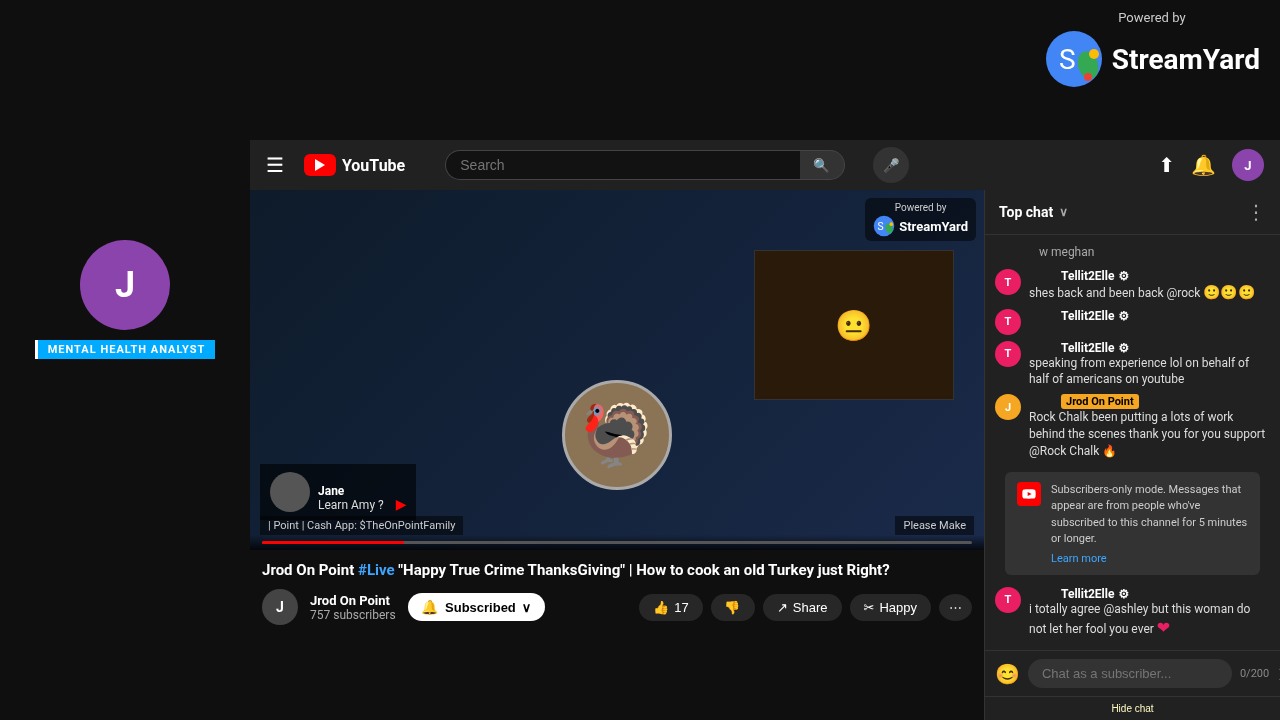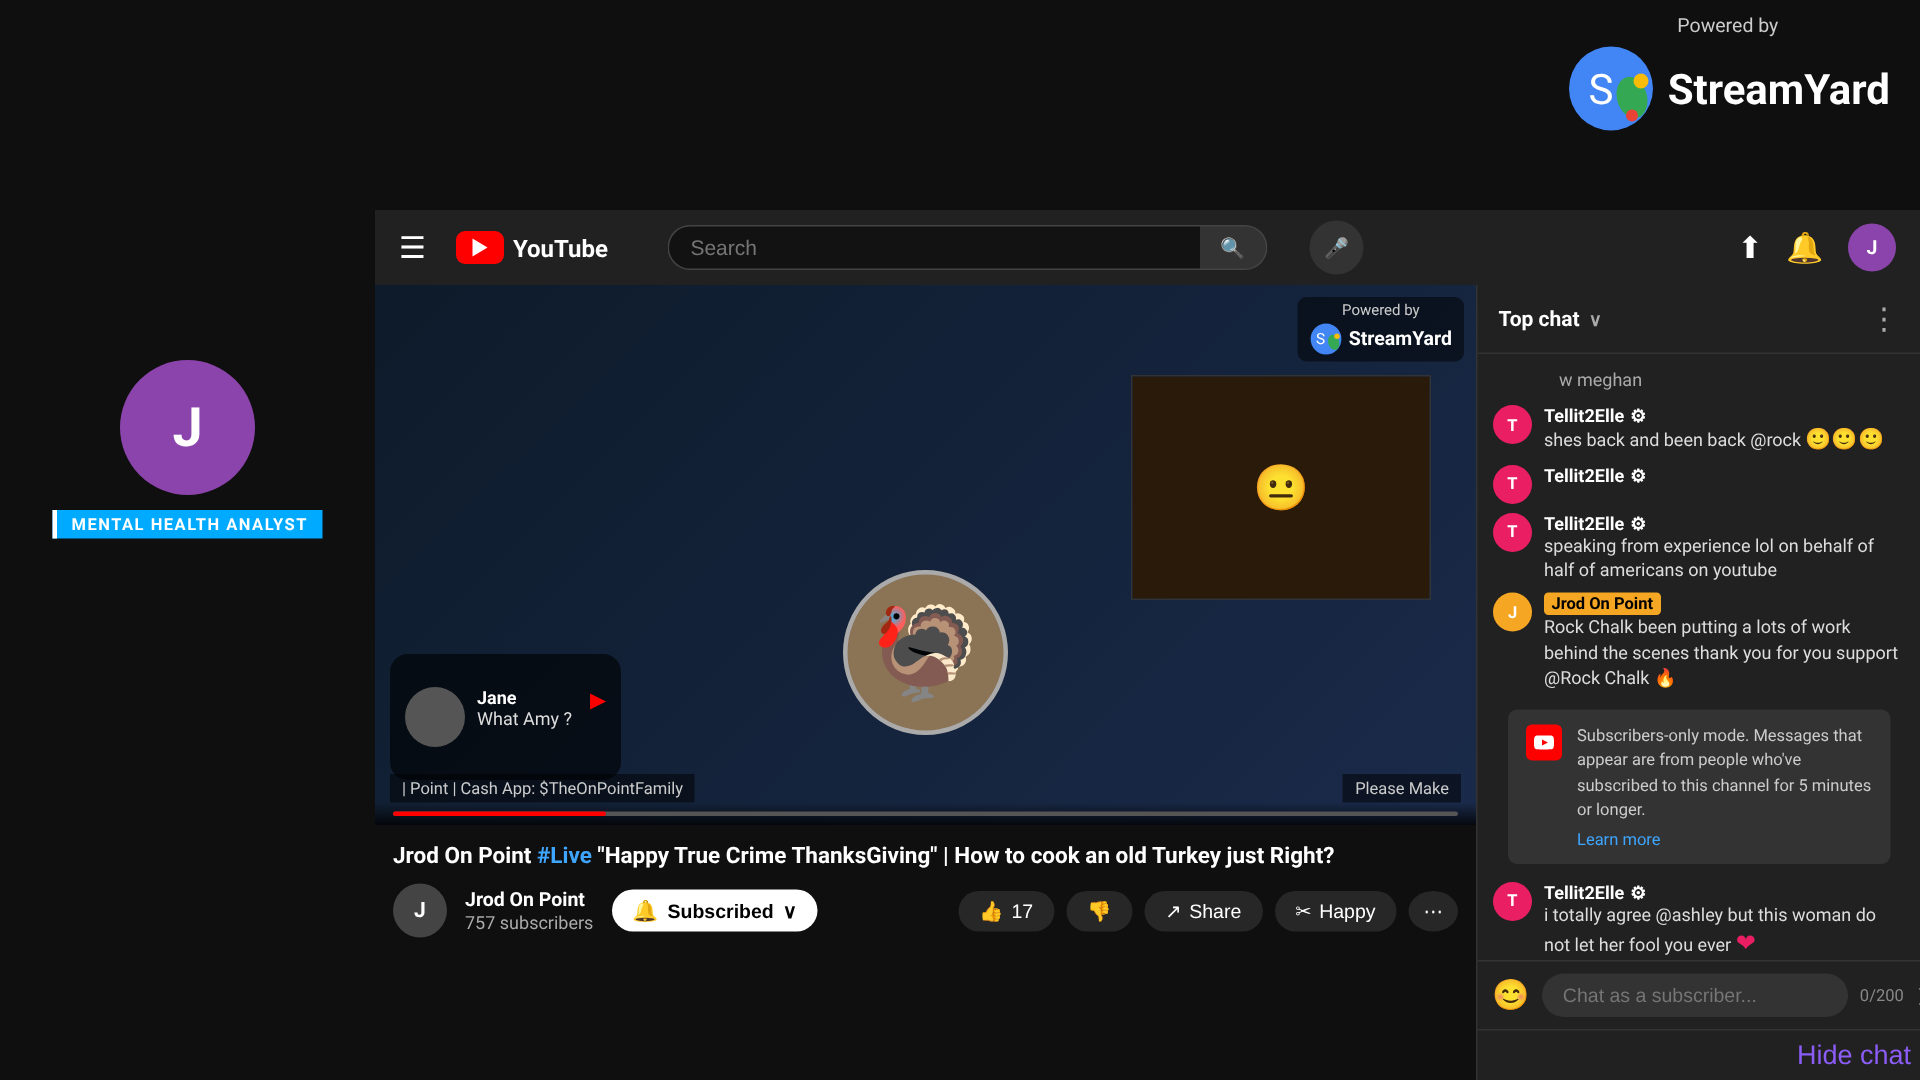--- a/index.html
+++ b/index.html
@@ -298,25 +298,25 @@
       background: red;
       border-radius: 2px;
     }
 
     
     .jane-comment {
       position: absolute;
       bottom: 30px;
       left: 10px;
       display: flex;
-      align-items: flex-start;
+      align-items: flex-end;
       gap: 8px;
       background: rgba(0,0,0,0.6);
-      padding: 22px 10px;
-      border-radius: 12px;
+      padding: 8px 10px;
+      border-radius: 0;
     }
     .jane-avatar {
       width: 40px;
       height: 40px;
       border-radius: 50%;
       overflow: hidden;
       background: #555;
     }
     .jane-text .jane-name {
       font-size: 12px;
@@ -494,20 +494,21 @@
     }
     .chat-msg-content {
       flex: 1;
     }
     .chat-msg-name {
       font-size: 12px;
       font-weight: bold;
       display: flex;
       align-items: center;
       gap: 4px;
+      margin-left: 32px;
     }
     .chat-msg-name .highlight {
       background: #f5a623;
       color: #000;
       padding: 1px 5px;
       border-radius: 3px;
       font-size: 11px;
     }
     .chat-msg-text {
       font-size: 12px;
@@ -586,26 +587,26 @@
     .chat-send-btn {
       background: none;
       border: none;
       color: #aaa;
       font-size: 18px;
       cursor: pointer;
     }
     .hide-chat-btn {
       background: none;
       border: none;
-      color: #8b5cf6;
-      font-size: 18px;
+      color: #fef9c3;
+      font-size: 10px;
       cursor: pointer;
       padding: 6px;
       width: 100%;
-      text-align: right;
+      text-align: center;
       border-top: 1px solid #333;
     }
 
     
     .w-meghan {
       font-size: 12px;
       color: #aaa;
       padding: 2px 10px 4px 44px;
     }
 
@@ -692,21 +693,21 @@
       <div class="video-pip">
         <div style="width:100%;height:100%;background:#2a1a0a;display:flex;align-items:center;justify-content:center;">
           <span style="font-size:30px;color:#888;">😐</span>
         </div>
       </div>
 
       <div class="jane-comment">
         <div class="jane-avatar" style="background:#555;width:40px;height:40px;border-radius:50%;"></div>
         <div class="jane-text">
           <div class="jane-name">Jane</div>
-          <div class="jane-msg">What Amy ?</div>
+          <div class="jane-msg">Learn Amy ?</div>
         </div>
         <span style="font-size:14px;color:red;margin-left:4px;">▶</span>
       </div>
 
       <div class="video-banner">
         <span class="banner-cashapp">| Point | Cash App: $TheOnPointFamily</span>
         <span class="banner-please">Please Make</span>
       </div>
 
       <div class="video-controls">

